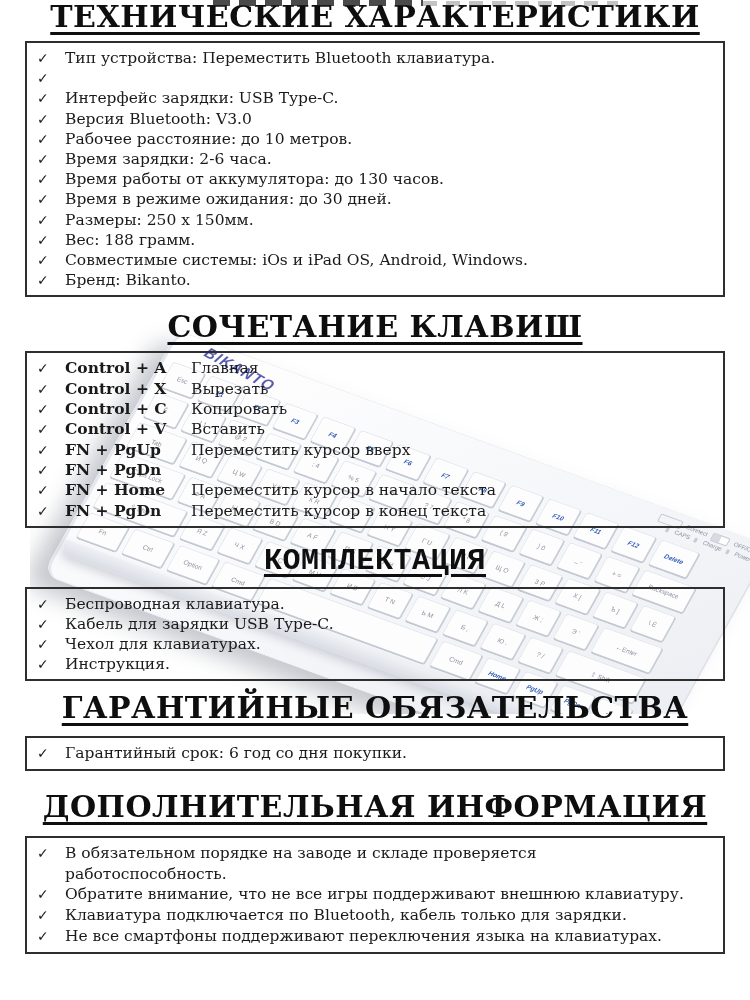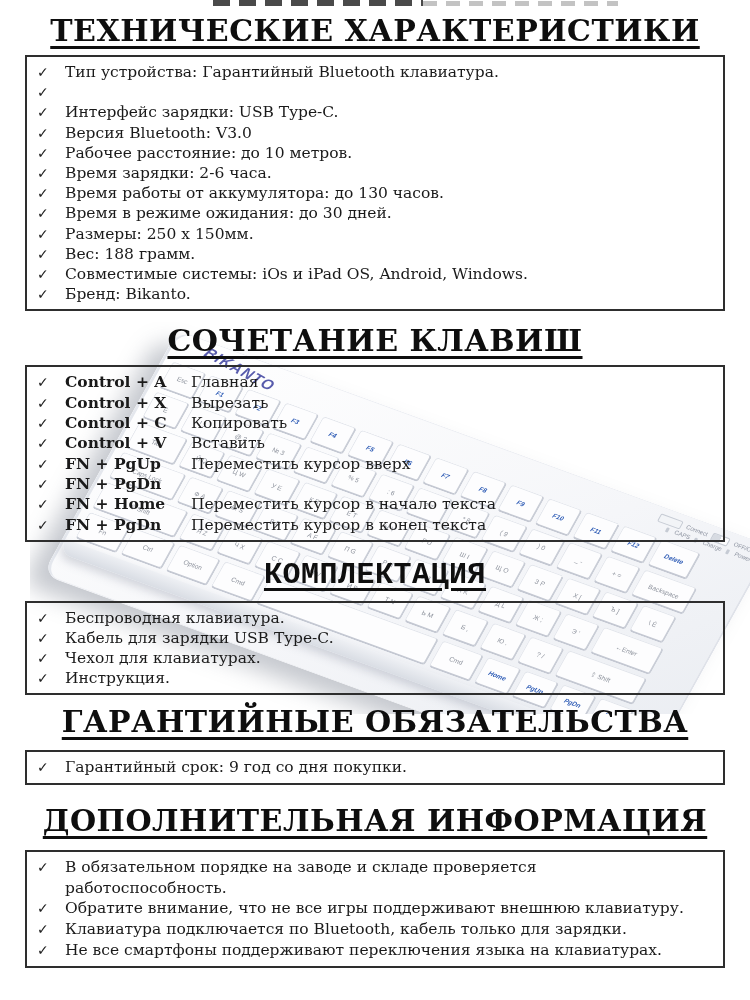--- a/index.html
+++ b/index.html
@@ -48,21 +48,21 @@
   .kb-front{height:15px;margin:2px -8px 0 -8px;border-radius:0 0 14px 14px;
     background:linear-gradient(#eef0f4,#d9dde4);box-shadow:0 5px 9px rgba(120,126,145,.30);}
 
   
   #content{position:relative;z-index:2;}
   .sec-title{text-align:center;font-weight:bold;font-size:30px;line-height:34px;
     color:#0e0e0e;letter-spacing:.5px;margin:0;
     text-decoration:underline;text-underline-offset:5px;text-decoration-thickness:2.5px;}
   .box{margin-left:25px;margin-right:25px;border:2px solid #2e2e2e;
     padding:5px 8px 5px 4px;background:transparent;}
-  .t0{padding-top:14px;} .b0{margin-top:7px;}
+  .t0{} .b0{margin-top:7px;}
   .t1{margin-top:13px;}  .b1{margin-top:7px;}
   .t2{margin-top:16px;font-family:Liberation Mono, monospace;}  .b2{margin-top:9px;}
   .t3{margin-top:10px;}  .b3{margin-top:11px;}
   .t4{margin-top:19px;}  .b4{margin-top:12px;}
   .b0{line-height:20.2px;} .b1{line-height:20.3px;} .b2{line-height:20px;}
   .b3{line-height:21px;}   .b4{line-height:20.8px;}
   .item-row{display:flex;align-items:flex-start;font-size:15.5px;}
   .check{flex:0 0 34px;padding-left:6px;box-sizing:border-box;
     font-family:"DejaVu Sans",sans-serif;font-size:14px;color:#222;}
   .item-text{white-space:pre-line;}
@@ -189,21 +189,21 @@
       </div>
     <div class="kb-front"></div>
   </div>
 </div>
 
 <div id="content">
     <div class="sec-title t0">ТЕХНИЧЕСКИЕ ХАРАКТЕРИСТИКИ</div>
     <div class="box b0">
       <div class="item-row">
         <span class="check">✓</span>
-        <span class="item-text">Тип устройства: Гарантийный Bluetooth клавиатура.</span>
+        <span class="item-text">Тип устройства: Переместить Bluetooth клавиатура.</span>
       </div>
       <div class="item-row">
         <span class="check">✓</span>
       </div>
       <div class="item-row">
         <span class="check">✓</span>
         <span class="item-text">Интерфейс зарядки: USB Type-C.</span>
       </div>
       <div class="item-row">
         <span class="check">✓</span>
@@ -300,21 +300,21 @@
       </div>
       <div class="item-row">
         <span class="check">✓</span>
         <span class="item-text">Инструкция.</span>
       </div>
     </div>
     <div class="sec-title t3">ГАРАНТИЙНЫЕ ОБЯЗАТЕЛЬСТВА</div>
     <div class="box b3">
       <div class="item-row">
         <span class="check">✓</span>
-        <span class="item-text">Гарантийный срок: 9 год со дня покупки.</span>
+        <span class="item-text">Гарантийный срок: 6 год со дня покупки.</span>
       </div>
     </div>
     <div class="sec-title t4">ДОПОЛНИТЕЛЬНАЯ ИНФОРМАЦИЯ</div>
     <div class="box b4">
       <div class="item-row">
         <span class="check">✓</span>
         <span class="item-text">В обязательном порядке на заводе и складе проверяется
 работоспособность.</span>
       </div>
       <div class="item-row">

